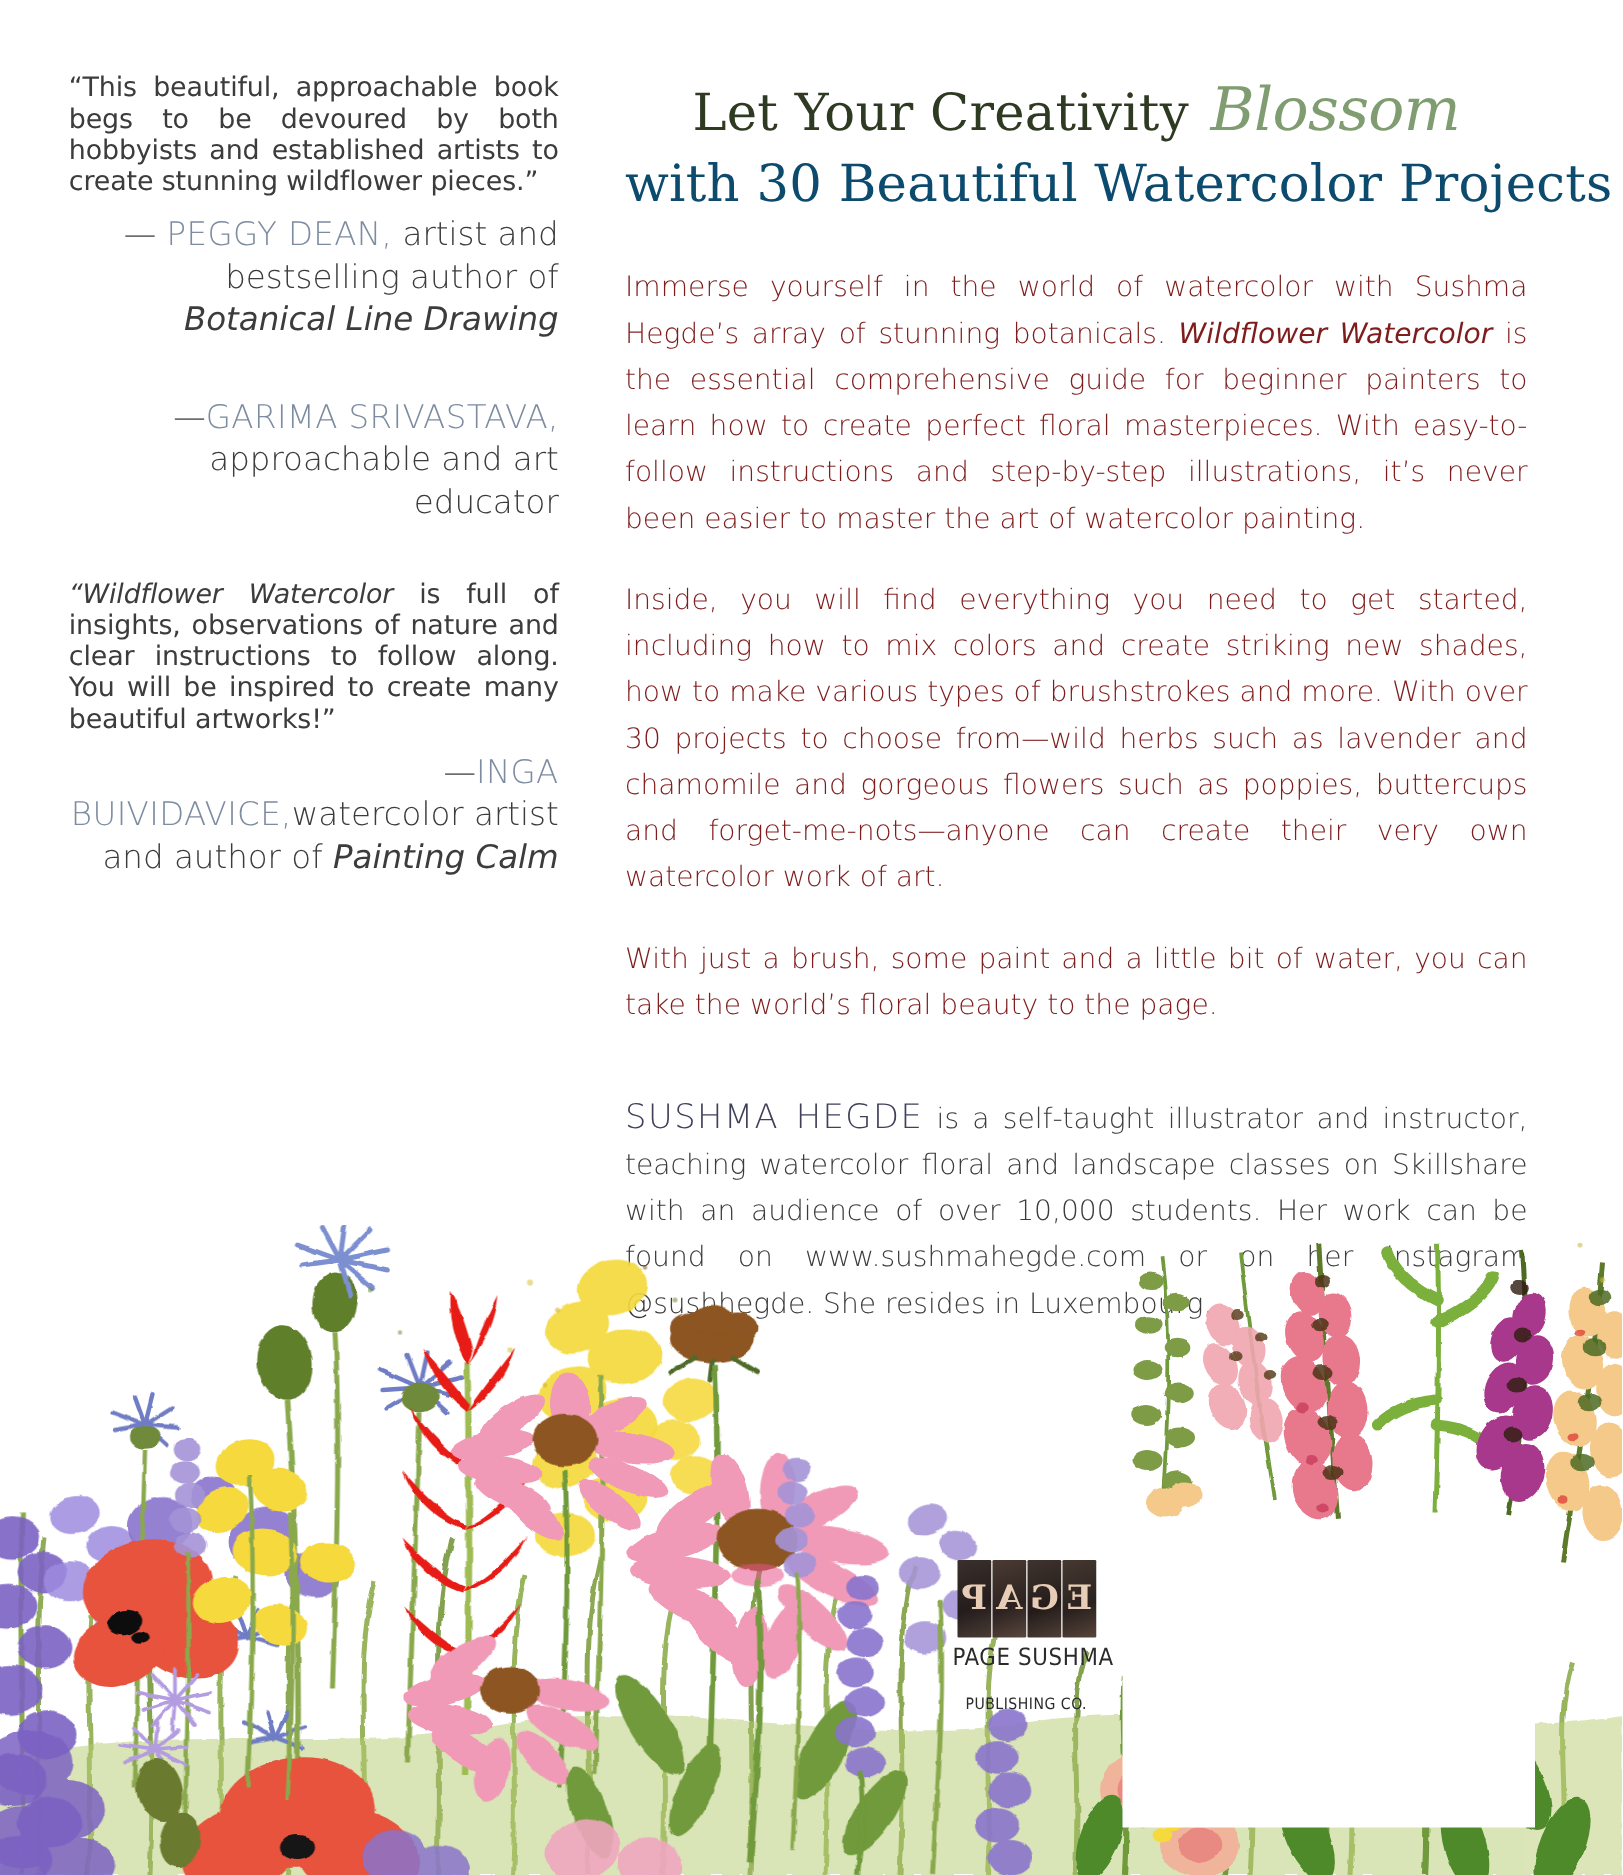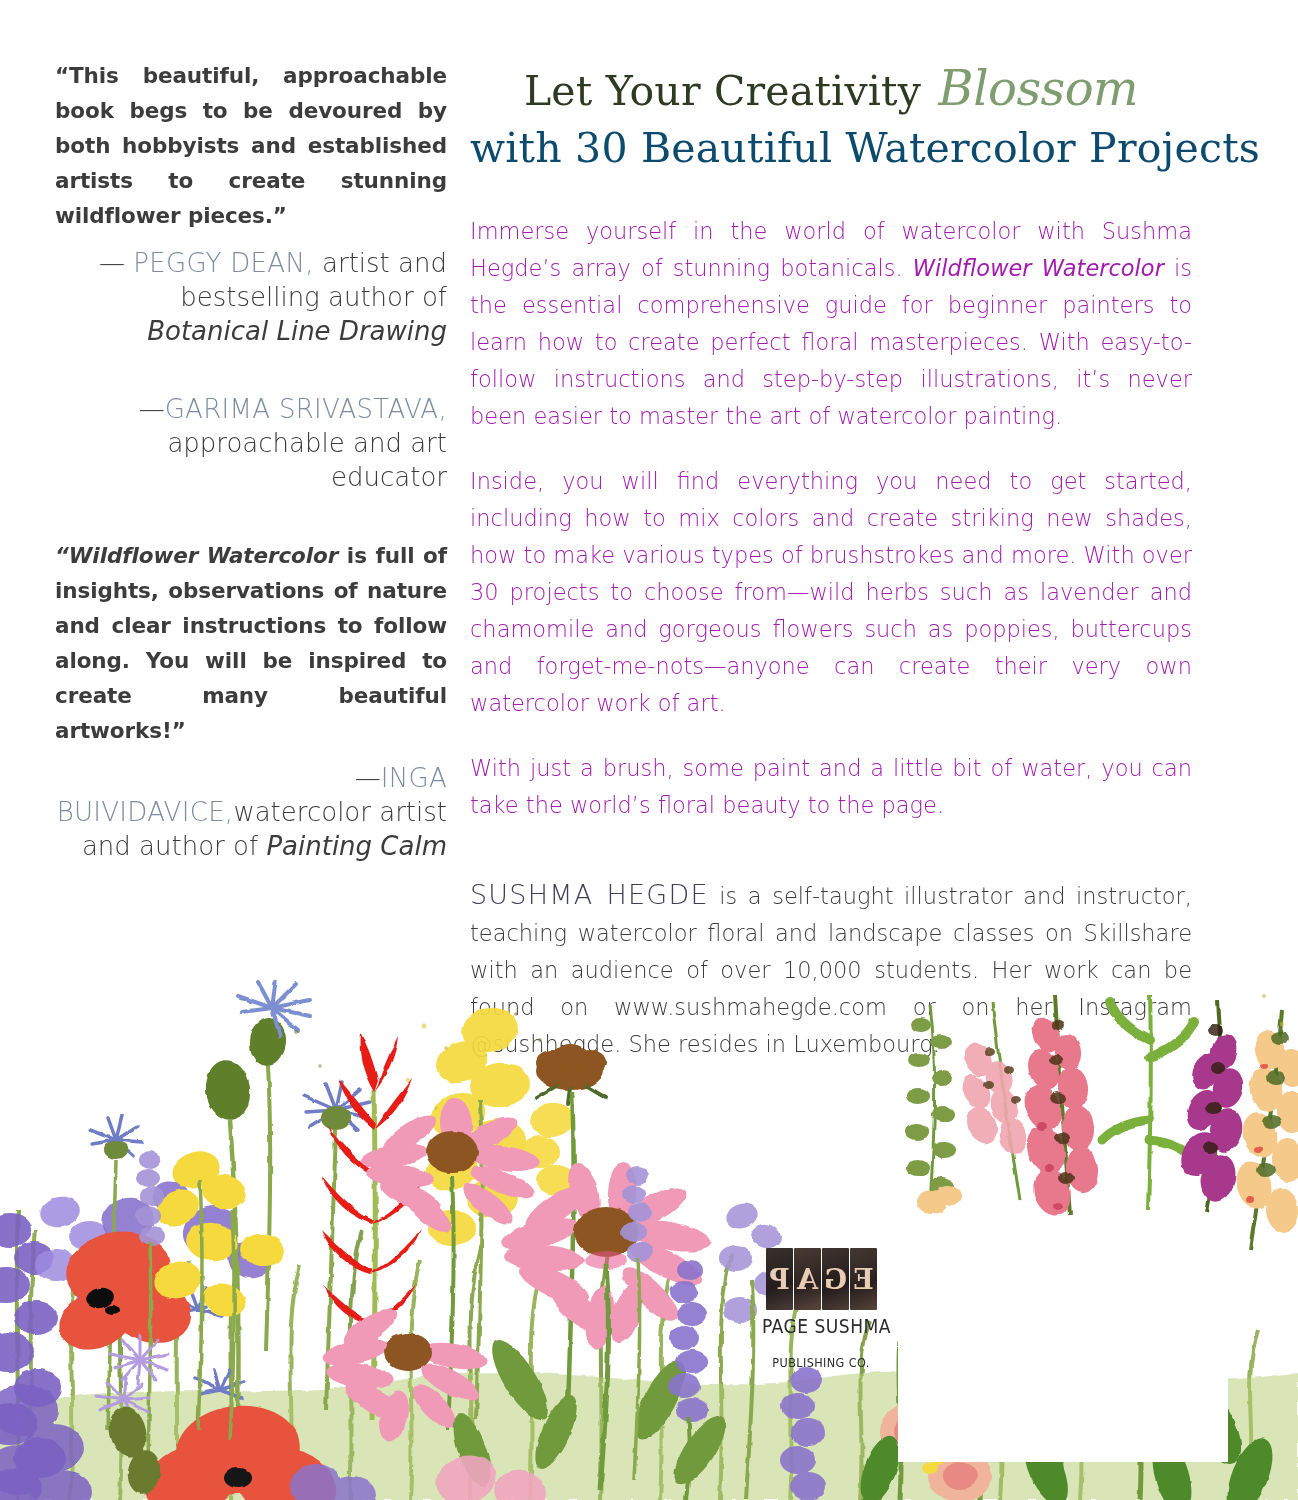--- a/index.html
+++ b/index.html
@@ -22,24 +22,24 @@
   #left-col {
     position: absolute;
     left: 55px;
     top: 58px;
     width: 392px;
   }
   .testimonial { margin-bottom: 44px; }
   .quote-text {
     font-family: "DejaVu Sans", sans-serif;
     font-size: 21.5px;
-    line-height: 35px;
+    line-height: 25px;
     color: #3c3c3c;
     text-align: justify;
-    font-weight: 700;
+    font-weight: 400;
     letter-spacing: -0.1px;
     margin: 0;
   }
   .quote-text .ital { font-style: italic; }
   .attribution {
     font-family: "DejaVu Sans", sans-serif;
     font-size: 26px;
     line-height: 34px;
     color: #3c3c3c;
     text-align: right;
@@ -48,21 +48,21 @@
   }
   .attrib-name {
     color: #7d8ca0;
     letter-spacing: 0.3px;
   }
   .attribution .ital { font-style: italic; }
 
   
   #right-col {
     position: absolute;
-    left: 470px;
+    left: 500px;
     top: 60px;
     width: 722px;
   }
   #headline {
     text-align: center;
     margin: 0 0 36px 0;
   }
   .head-line-1 {
     font-family: "DejaVu Serif", serif;
     font-size: 41px;
@@ -87,21 +87,21 @@
     color: #0c4a6e;
     font-weight: 400;
     letter-spacing: 0.2px;
     white-space: nowrap;
   }
 
   .body-para {
     font-family: "DejaVu Sans", sans-serif;
     font-size: 22.5px;
     line-height: 37px;
-    color: #a21caf;
+    color: #7f1d1d;
     font-weight: 300;
     text-align: justify;
     margin: 0 0 28px 0;
   }
   .body-para .ital { font-style: italic; }
 
   #bio-para {
     font-family: "DejaVu Sans", sans-serif;
     font-size: 22.5px;
     line-height: 37px;

